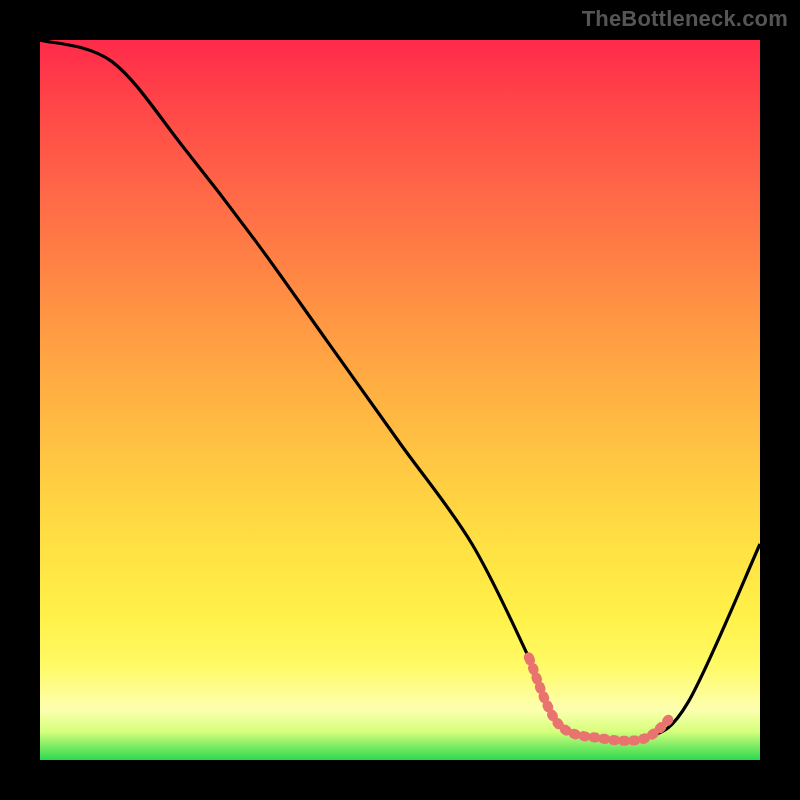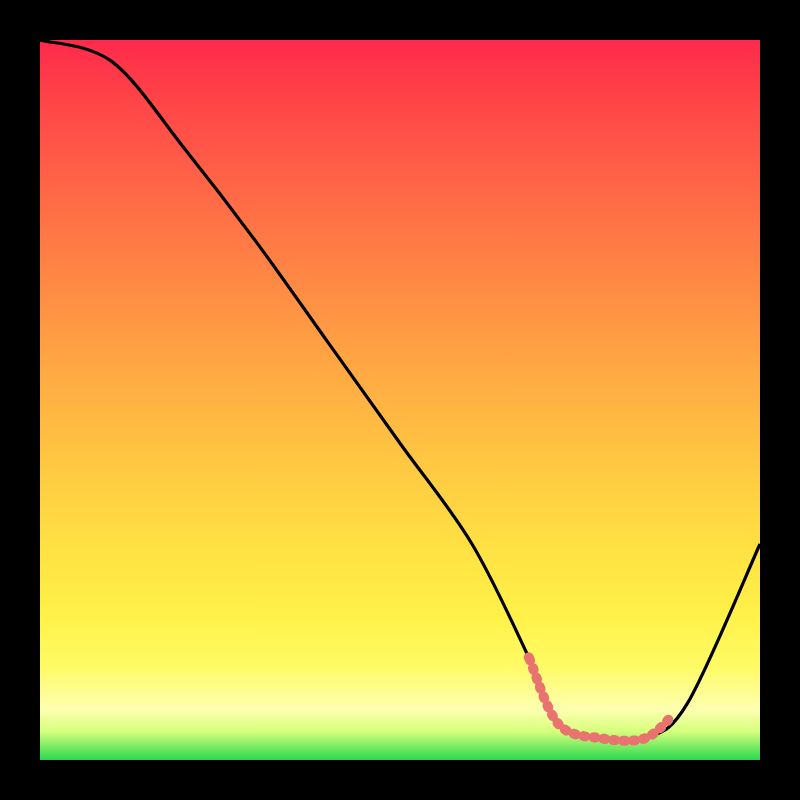--- a/index.html
+++ b/index.html
@@ -61,20 +61,21 @@
     width: 100%;
     height: 100%;
     pointer-events: none;
   }
 </style>
 </head>
 <body>
 
 <div class="frame">
 
+  <div class="watermark">TheBottleneck.com</div>
 
   <div class="plot-area">
     <div class="gradient-bg"></div>
 
     <svg class="overlay" viewBox="0 0 720 720" preserveAspectRatio="none">
 
       <path id="curve-path" fill="none" stroke="#000000" stroke-width="3.2" d="M 0.0 0.0 C 12.0 3.6, 48.0 3.6, 72.0 21.6 C 96.0 39.6, 120.0 78.0, 144.0 108.0 C 168.0 138.0, 192.0 169.2, 216.0 201.6 C 240.0 234.0, 264.0 268.8, 288.0 302.4 C 312.0 336.0, 336.0 369.6, 360.0 403.2 C 384.0 436.8, 410.4 468.0, 432.0 504.0 C 453.6 540.0, 475.2 589.2, 489.6 619.2 C 504.0 649.2, 506.4 670.8, 518.4 684.0 C 530.4 697.2, 547.2 696.0, 561.6 698.4 C 576.0 700.8, 590.4 704.4, 604.8 698.4 C 619.2 692.4, 628.8 694.8, 648.0 662.4 C 667.2 630.0, 708.0 530.4, 720.0 504.0"></path>
 
       <path id="highlight-path" fill="none" stroke="#e9746f" stroke-width="10" stroke-linecap="round" stroke-dasharray="2 8" d="M 489.6 619.2 C 489.6 619.2, 484.8 608.4, 489.6 619.2 C 494.4 630.0, 506.4 670.8, 518.4 684.0 C 530.4 697.2, 547.2 696.0, 561.6 698.4 C 576.0 700.8, 592.8 702.4, 604.8 698.4 C 616.8 694.4, 628.8 678.4, 633.6 674.4"></path>
     </svg>

